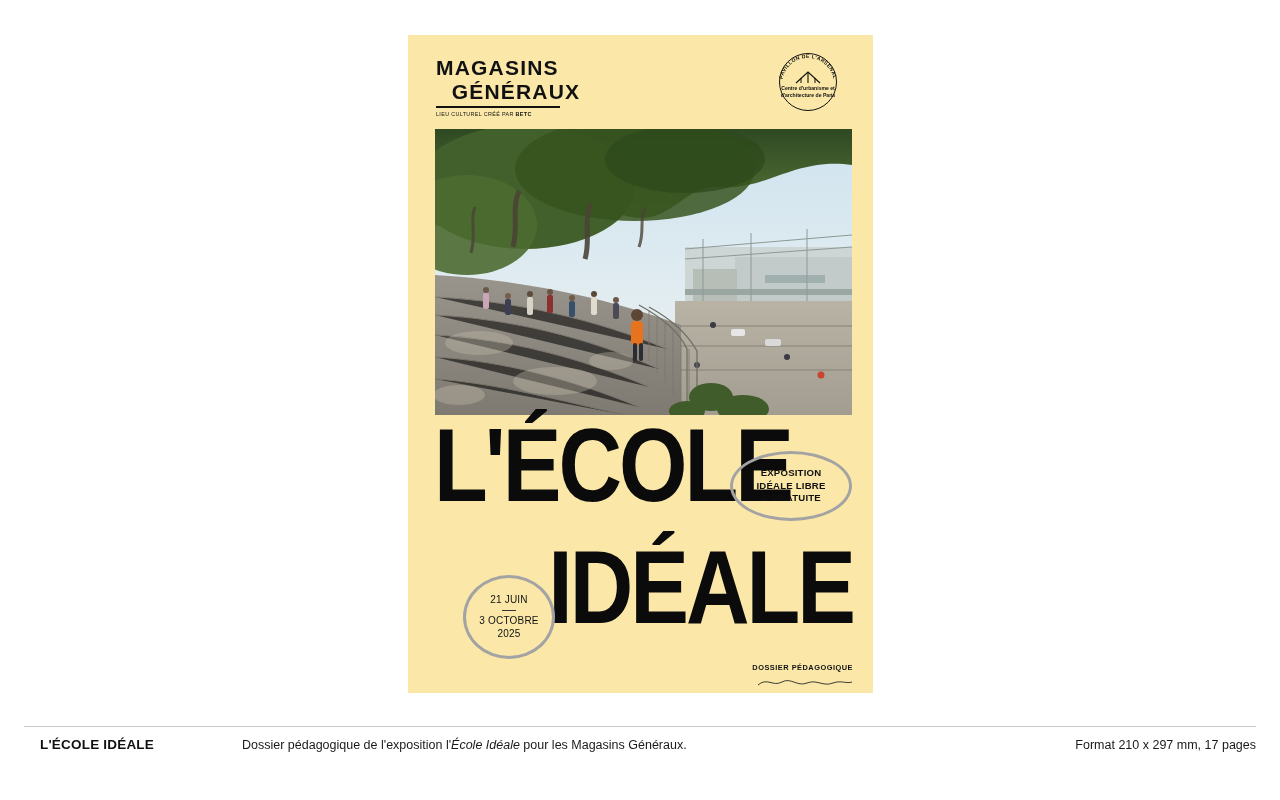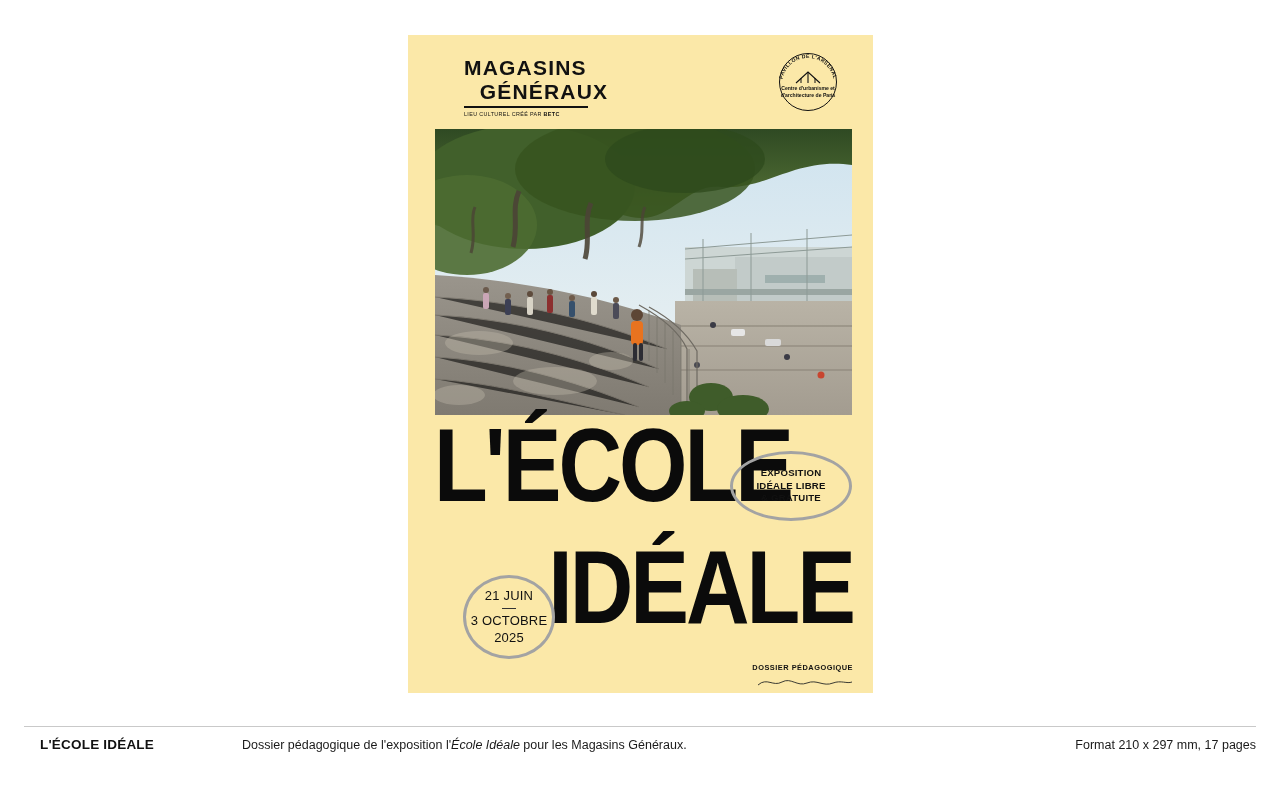--- a/index.html
+++ b/index.html
@@ -34,21 +34,20 @@
     width: 100%;
     height: 92px;
   }
 
   
   .mg-logo {
     position: absolute;
     left: 28px;
     top: 22px;
     width: 160px;
-    margin-left: 28px;
   }
   .mg-line1, .mg-line2 {
     font-family: "Liberation Sans", sans-serif;
     font-weight: bold;
     font-size: 21px;
     letter-spacing: 1.2px;
     line-height: 1.0;
     color: #111;
     white-space: nowrap;
   }
@@ -184,21 +183,21 @@
     left: 322px;
     top: 416px;
     width: 122px;
     height: 70px;
   }
   .badge-dates {
     left: 55px;
     top: 540px;
     width: 92px;
     height: 84px;
-    font-size: 13px;
+    font-size: 10px;
     font-weight: normal;
   }
   .badge-dates .dash {
     display: block;
     width: 14px;
     height: 1px;
     background: #333;
     margin: 3px auto;
   }
 

